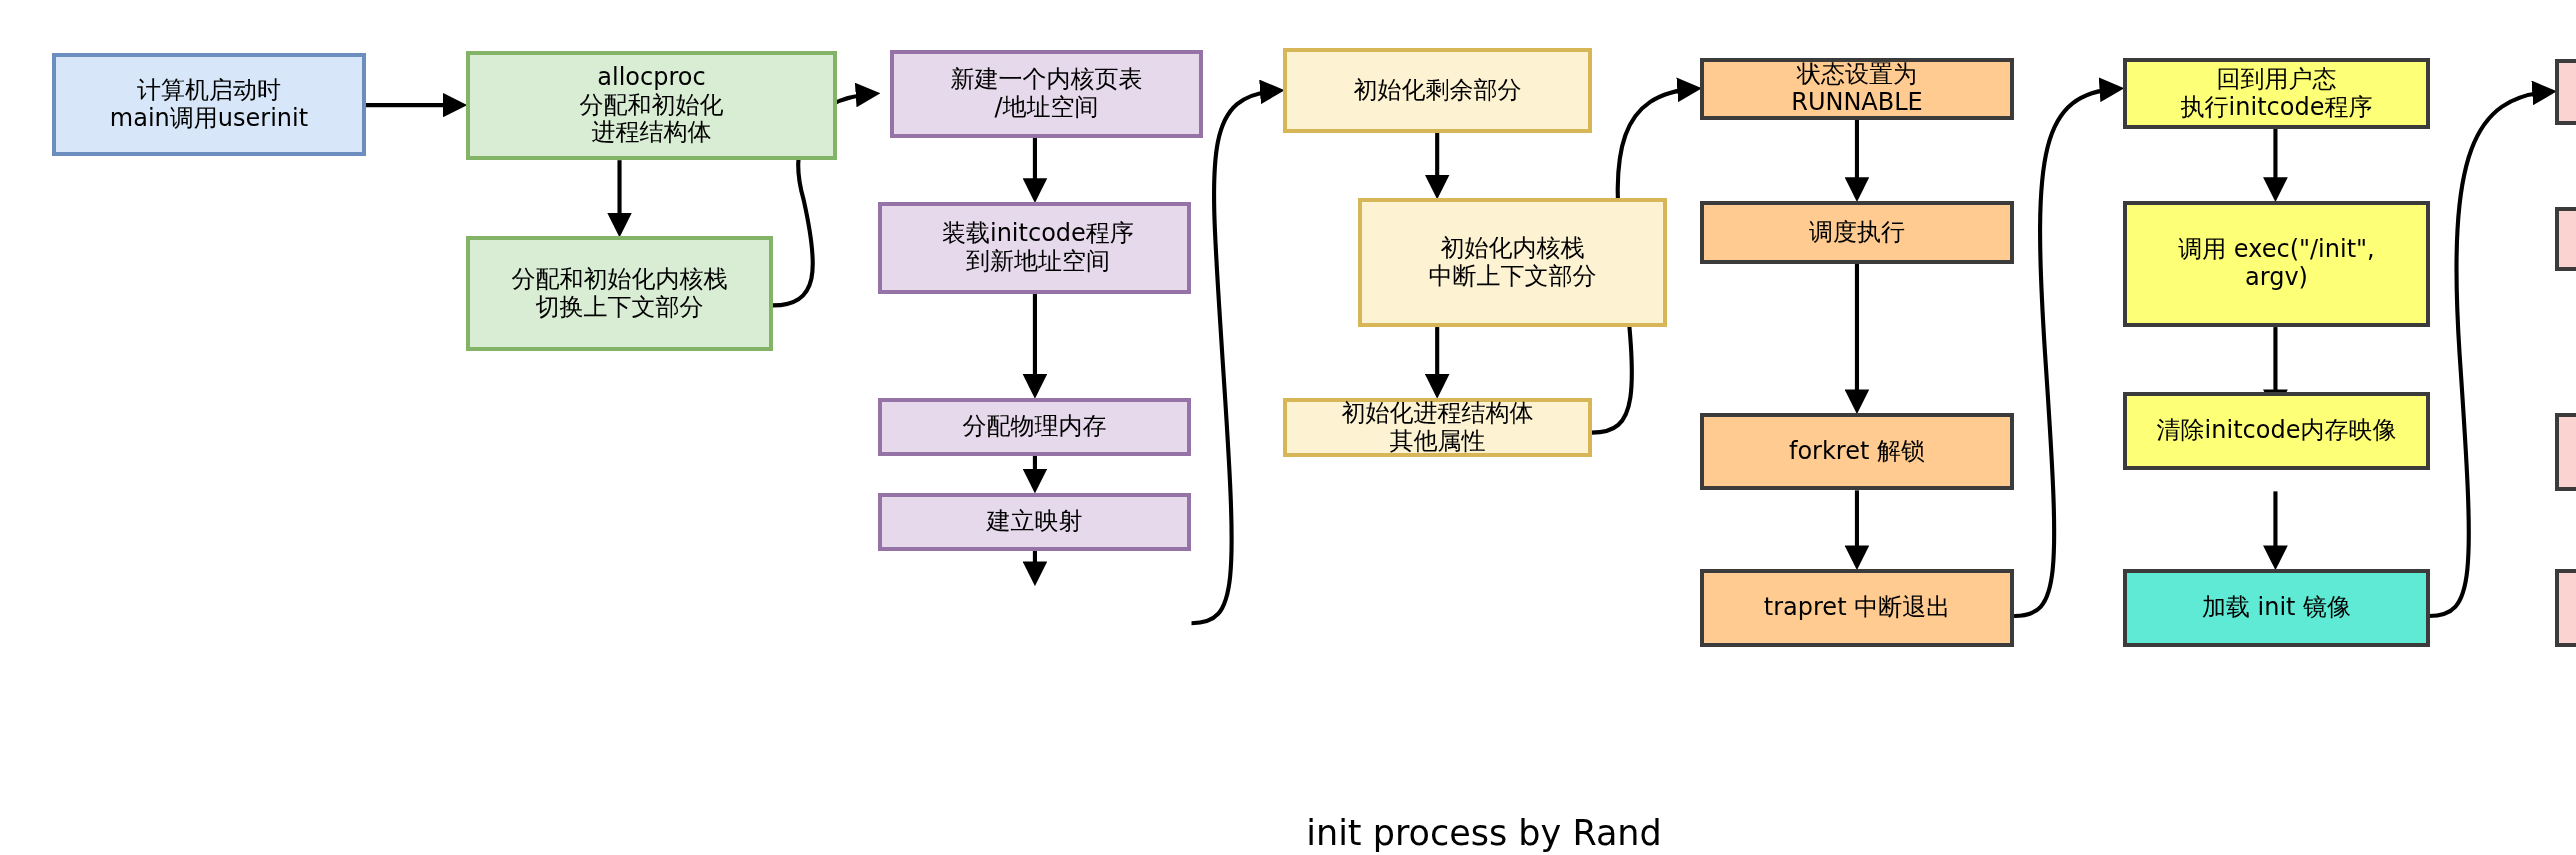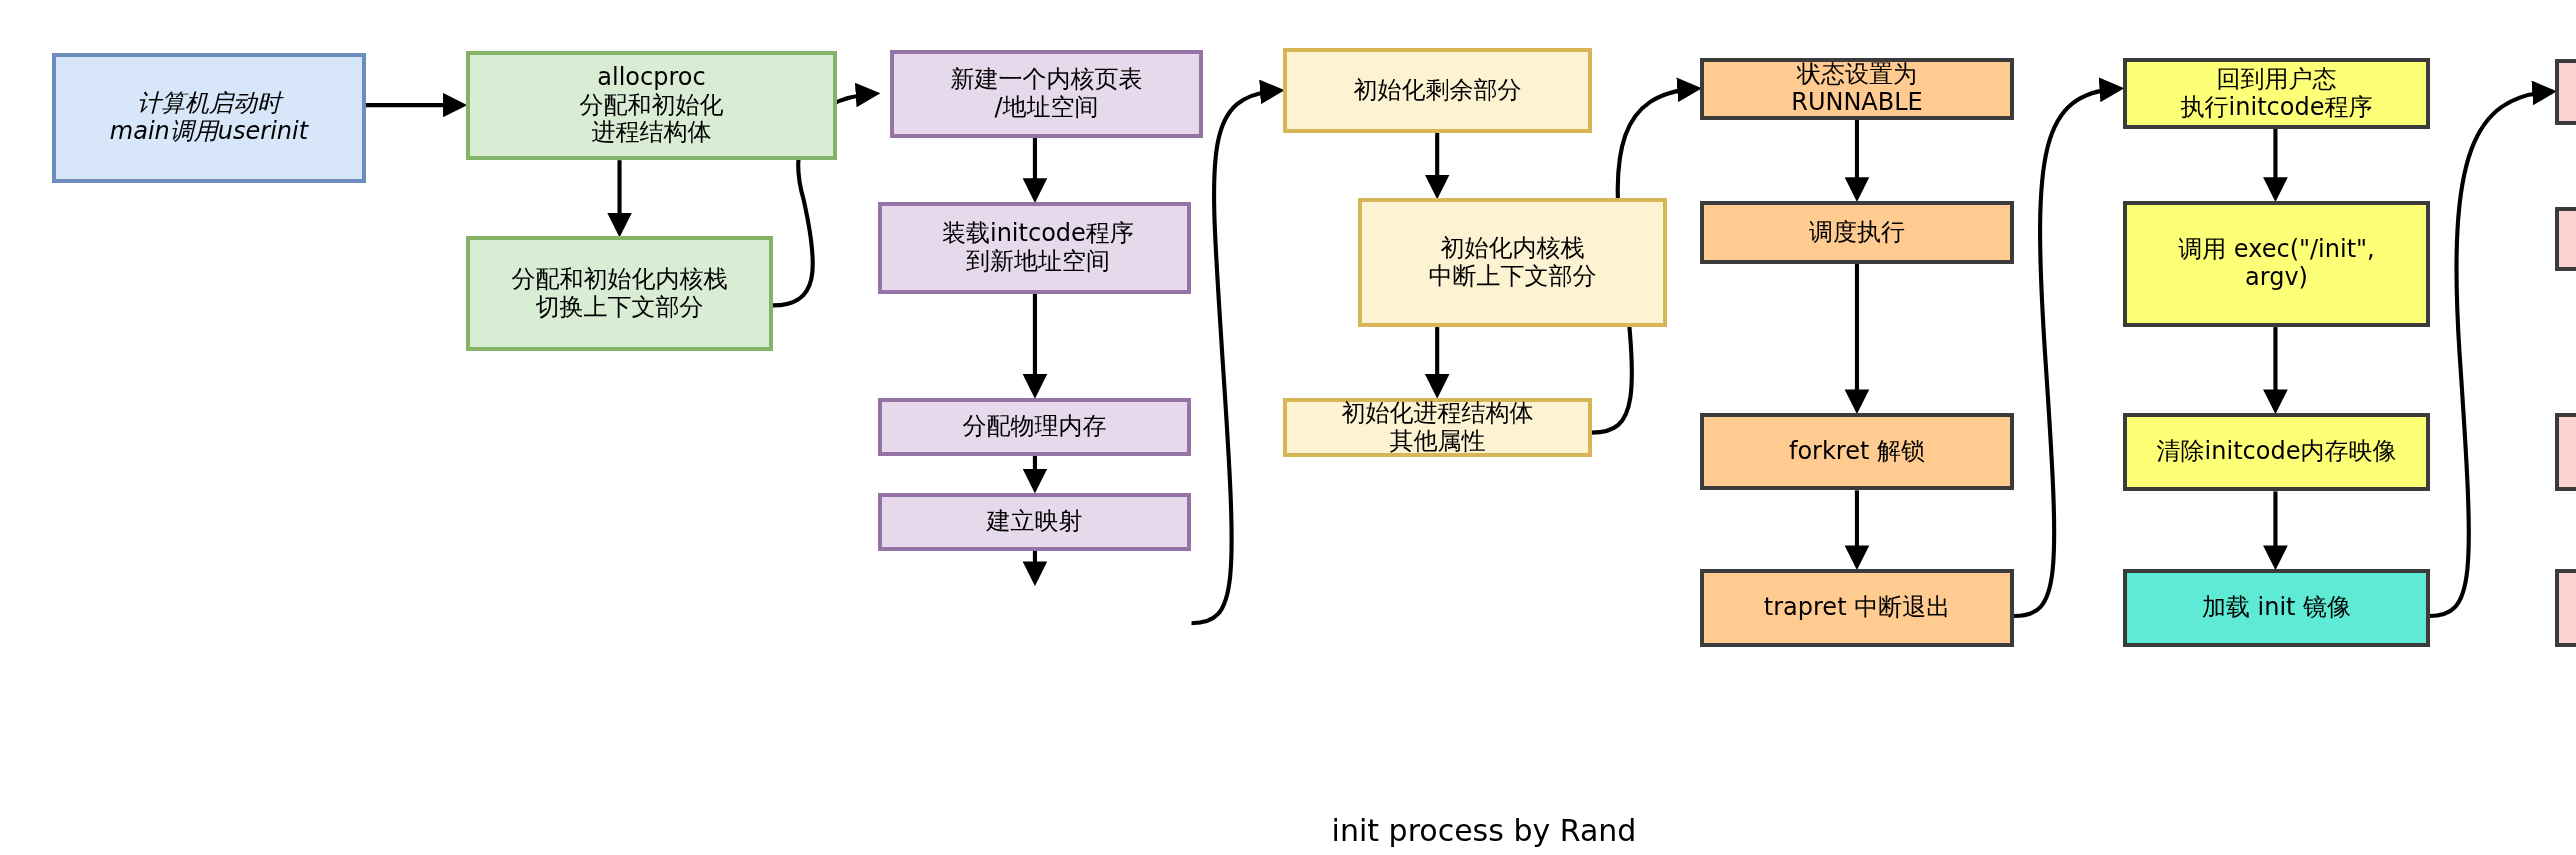--- a/index.html
+++ b/index.html
@@ -17,21 +17,21 @@
     display:flex;align-items:center;justify-content:center;
     text-align:center;
     white-space:pre-line;
     font-size:24px;line-height:1.15;color:#000;
     padding:2.1px 5.2px;
   }
   .caption{
     position:absolute;
     left:1175px;top:813px;width:618px;
     text-align:center;
-    font-size:30px;color:#000;
+    font-size:35px;color:#000;
   }
 </style>
 </head>
 <body>
 
 <div id="canvas">
   <svg id="arrows" xmlns="http://www.w3.org/2000/svg" viewBox="0 0 5655 1660" width="2913" height="855">
     <defs>
       <marker id="ah" viewBox="0 0 10 10" refX="7.5" refY="5" markerWidth="6" markerHeight="6" orient="auto-start-reverse">
         <path d="M0,0 L10,5 L0,10 z" fill="#000000"></path>
@@ -54,21 +54,21 @@
       <path d="M 3910 1196 C 4000 1196, 4000 1126, 3970 684 C 3945 292, 3962 182, 4112 172" fill="none" stroke="#000000" stroke-width="8" marker-end="url(#ah)"></path>
       <path d="M 4417.5 232 L 4417.5 380" fill="none" stroke="#000000" stroke-width="8" marker-end="url(#ah)"></path>
       <path d="M 4417.5 635 L 4417.5 792" fill="none" stroke="#000000" stroke-width="8" marker-end="url(#ah)"></path>
       <path d="M 4417.5 954 L 4417.5 1095" fill="none" stroke="#000000" stroke-width="8" marker-end="url(#ah)"></path>
       <path d="M 4715 1196 C 4805 1196, 4805 1126, 4775 687 C 4750 298, 4802 188, 4952 178" fill="none" stroke="#000000" stroke-width="8" marker-end="url(#ah)"></path>
       <path d="M 5265 242 L 5265 392" fill="none" stroke="#000000" stroke-width="8" marker-end="url(#ah)"></path>
       <path d="M 5265 526 L 5265 792" fill="none" stroke="#000000" stroke-width="8" marker-end="url(#ah)"></path>
       <path d="M 5265 954 L 5265 1095" fill="none" stroke="#000000" stroke-width="8" marker-end="url(#ah)"></path>
     </svg>
   <div class="caption">init process by Rand</div>
-<div class="node" style="left: 52px; top: 53px; width: 314px; height: 130px; background: rgb(215, 231, 249); border: 4.1px solid rgb(108, 142, 191); font-style: italic;">计算机启动时
+<div class="node" style="left: 52px; top: 53px; width: 314px; height: 103px; background: rgb(215, 231, 249); border: 4.1px solid rgb(108, 142, 191);">计算机启动时
 main调用userinit</div>
     <div class="node" style="left: 466px; top: 51px; width: 371px; height: 109px; background: rgb(217, 236, 212); border: 4.1px solid rgb(130, 179, 102);">allocproc
 分配和初始化
 进程结构体</div>
     <div class="node" style="left: 466px; top: 236px; width: 307px; height: 115px; background: rgb(217, 236, 212); border: 4.1px solid rgb(130, 179, 102);">分配和初始化内核栈
 切换上下文部分</div>
     <div class="node" style="left: 878px; top: 50px; width: 313px; height: 88px; background: rgb(229, 217, 235); border: 4.1px solid rgb(150, 115, 166); margin-left: 12px;">新建一个内核页表
 /地址空间</div>
     <div class="node" style="left: 878px; top: 202px; width: 313px; height: 92px; background: rgb(229, 217, 235); border: 4.1px solid rgb(150, 115, 166); padding-left: 12px;">装载initcode程序
 到新地址空间</div>
@@ -81,21 +81,21 @@
 其他属性</div>
     <div class="node" style="left: 1700px; top: 58px; width: 314px; height: 62px; background: rgb(255, 203, 144); border: 4.6px solid rgb(59, 59, 59);">状态设置为
 RUNNABLE</div>
     <div class="node" style="left: 1700px; top: 413px; width: 314px; height: 77px; background: rgb(255, 203, 144); border: 4.6px solid rgb(59, 59, 59);">forkret 解锁</div>
     <div class="node" style="left: 1700px; top: 201px; width: 314px; height: 63px; background: rgb(255, 203, 144); border: 4.6px solid rgb(59, 59, 59);">调度执行</div>
     <div class="node" style="left: 1700px; top: 569px; width: 314px; height: 78px; background: rgb(255, 203, 144); border: 4.6px solid rgb(59, 59, 59);">trapret 中断退出</div>
     <div class="node" style="left: 2123px; top: 58px; width: 307px; height: 71px; background: rgb(253, 255, 119); border: 4.6px solid rgb(59, 59, 59);">回到用户态
 执行initcode程序</div>
     <div class="node" style="left: 2123px; top: 201px; width: 307px; height: 126px; background: rgb(253, 255, 119); border: 4.6px solid rgb(59, 59, 59);">调用 exec("/init",
 argv)</div>
-    <div class="node" style="left: 2123px; top: 413px; width: 307px; height: 78px; background: rgb(253, 255, 119); border: 4.6px solid rgb(59, 59, 59);">清除initcode内存映像</div>
+    <div class="node" style="left: 2123px; top: 392px; width: 307px; height: 78px; background: rgb(253, 255, 119); border: 4.6px solid rgb(59, 59, 59);">清除initcode内存映像</div>
     <div class="node" style="left: 2123px; top: 569px; width: 307px; height: 78px; background: #5eead4; border: 4.6px solid rgb(59, 59, 59);">加载 init 镜像</div>
     <div class="node" style="left: 2555px; top: 59px; width: 314px; height: 66px; background: rgb(251, 211, 208); border: 4.6px solid rgb(59, 59, 59);">被调度上 CPU
 执行init</div>
     <div class="node" style="left: 2555px; top: 207px; width: 314px; height: 64px; background: rgb(251, 211, 208); border: 4.6px solid rgb(59, 59, 59);">打开控制台</div>
     <div class="node" style="left: 2555px; top: 413px; width: 314px; height: 78px; background: rgb(251, 211, 208); border: 4.6px solid rgb(59, 59, 59);">fork 出一个 shell</div>
     <div class="node" style="left: 2555px; top: 569px; width: 314px; height: 78px; background: rgb(251, 211, 208); border: 4.6px solid rgb(59, 59, 59);">init 休眠等待
 子进程退出</div>
   </div>
 
 

